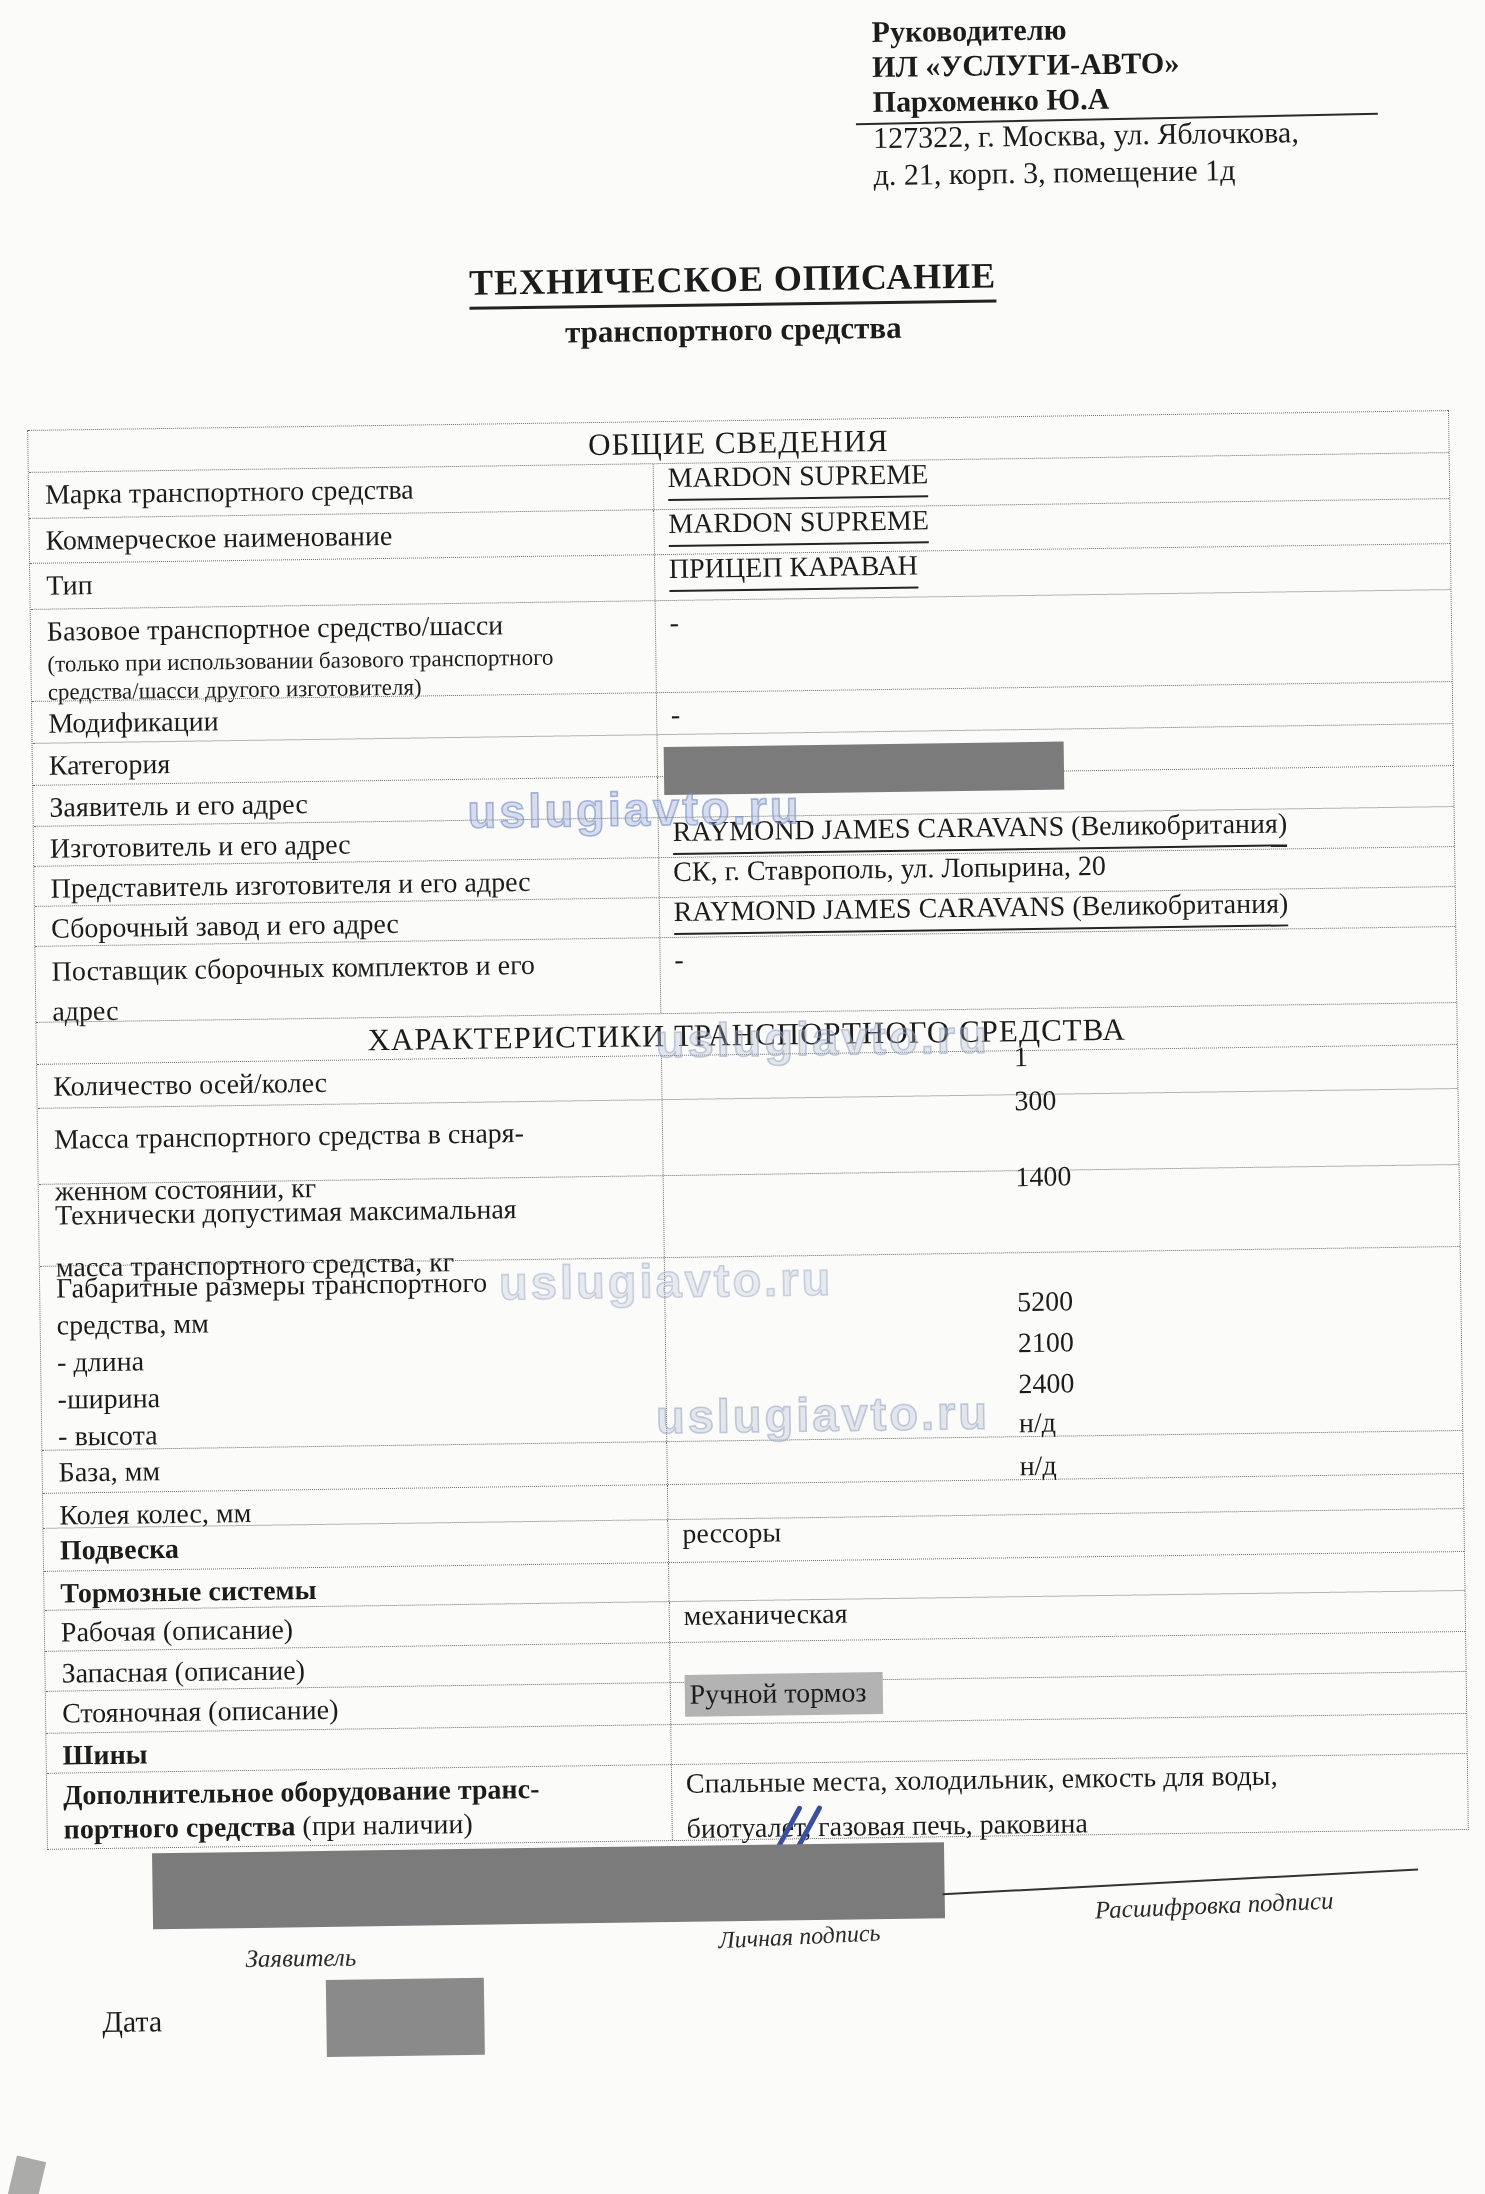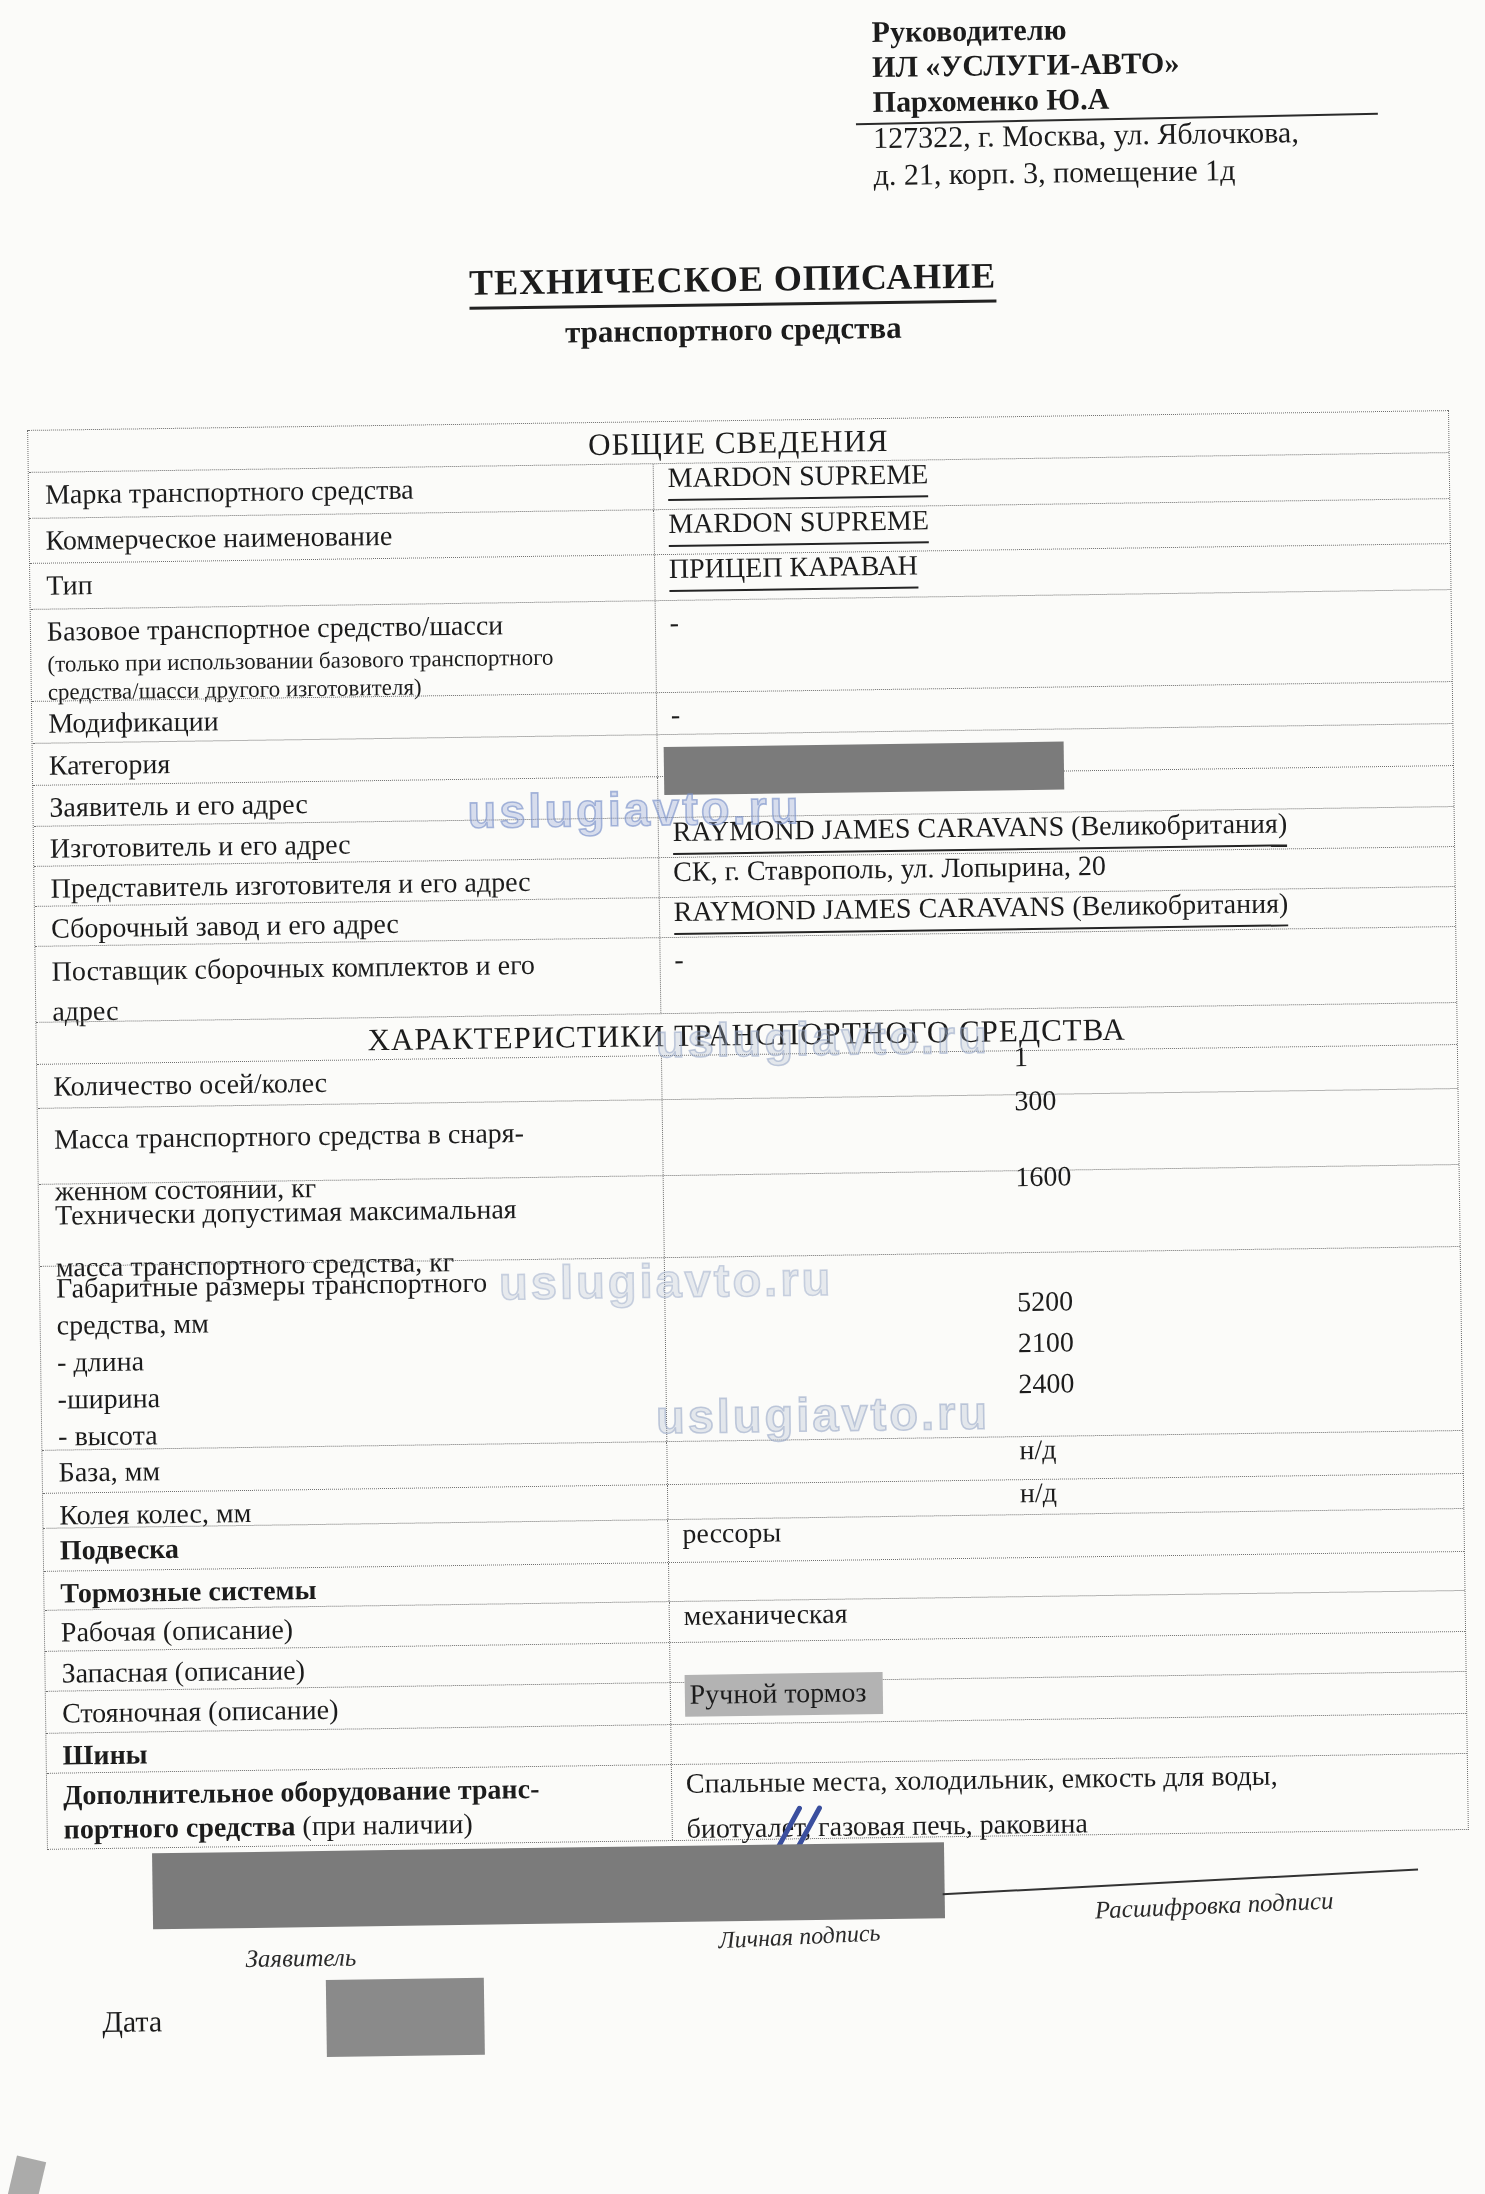--- a/index.html
+++ b/index.html
@@ -40,21 +40,21 @@
   .cell.lab .note { font-size:23px; line-height:28px; white-space:pre-line; font-weight:normal; margin-top:2px; }
   .cell.lab.spread span { line-height:52px; }
   .cell.lab.gab span { line-height:37px; }
   .cell.lab.gab { padding-top:3px; }
   .cell.lab.twol span { line-height:40px; }
   .cell.val { flex:1; position:relative; padding:2px 8px 0 14px; line-height:40px; }
   .v { display:inline-block; white-space:pre-line; }
   .v.u { border-bottom:2px solid #242424; padding-bottom:1px; }
   .v.raise { transform:translateY(-8px); }
   .v.num { margin-left:338px; transform:translateY(-16px); }
-  .v.num.hi { transform:translateY(-36px);margin-top:27px; }
+  .v.num.hi { transform:translateY(-36px); }
   .v.dims { margin-left:338px; padding-top:26px; line-height:41px; transform:none; }
   .v.hl { background:#b3b3b3; padding:0 16px 2px 5px; transform:translateY(-10px); }
   .v.two { line-height:45px; transform:translateY(-6px); }
   .redact { position:absolute; background:#7b7b7b; }
   .redact.inline-redact { left:6px; top:-30px; width:400px; height:48px; }
 
   
   .wm { position:absolute; font-family:"Liberation Sans","DejaVu Sans",sans-serif;
     font-weight:bold; font-size:47px; letter-spacing:3px;
     color:rgba(173,186,205,0.30);
@@ -184,21 +184,21 @@
             <span class="labline">Масса транспортного средства в снаря-
 женном состоянии, кг</span>
           </div>
           <div class="cell val"><span class="v num">300</span></div>
         </div>
         <div class="trow" style="height: 82px;">
           <div class="cell lab spread">
             <span class="labline">Технически допустимая максимальная
 масса транспортного средства, кг</span>
           </div>
-          <div class="cell val"><span class="v num">1600</span></div>
+          <div class="cell val"><span class="v num">1400</span></div>
         </div>
         <div class="trow" style="height: 184px;">
           <div class="cell lab gab">
             <span class="labline">Габаритные размеры транспортного
 средства, мм
 - длина
 -ширина
 - высота</span>
           </div>
           <div class="cell val"><span class="v dims">5200

